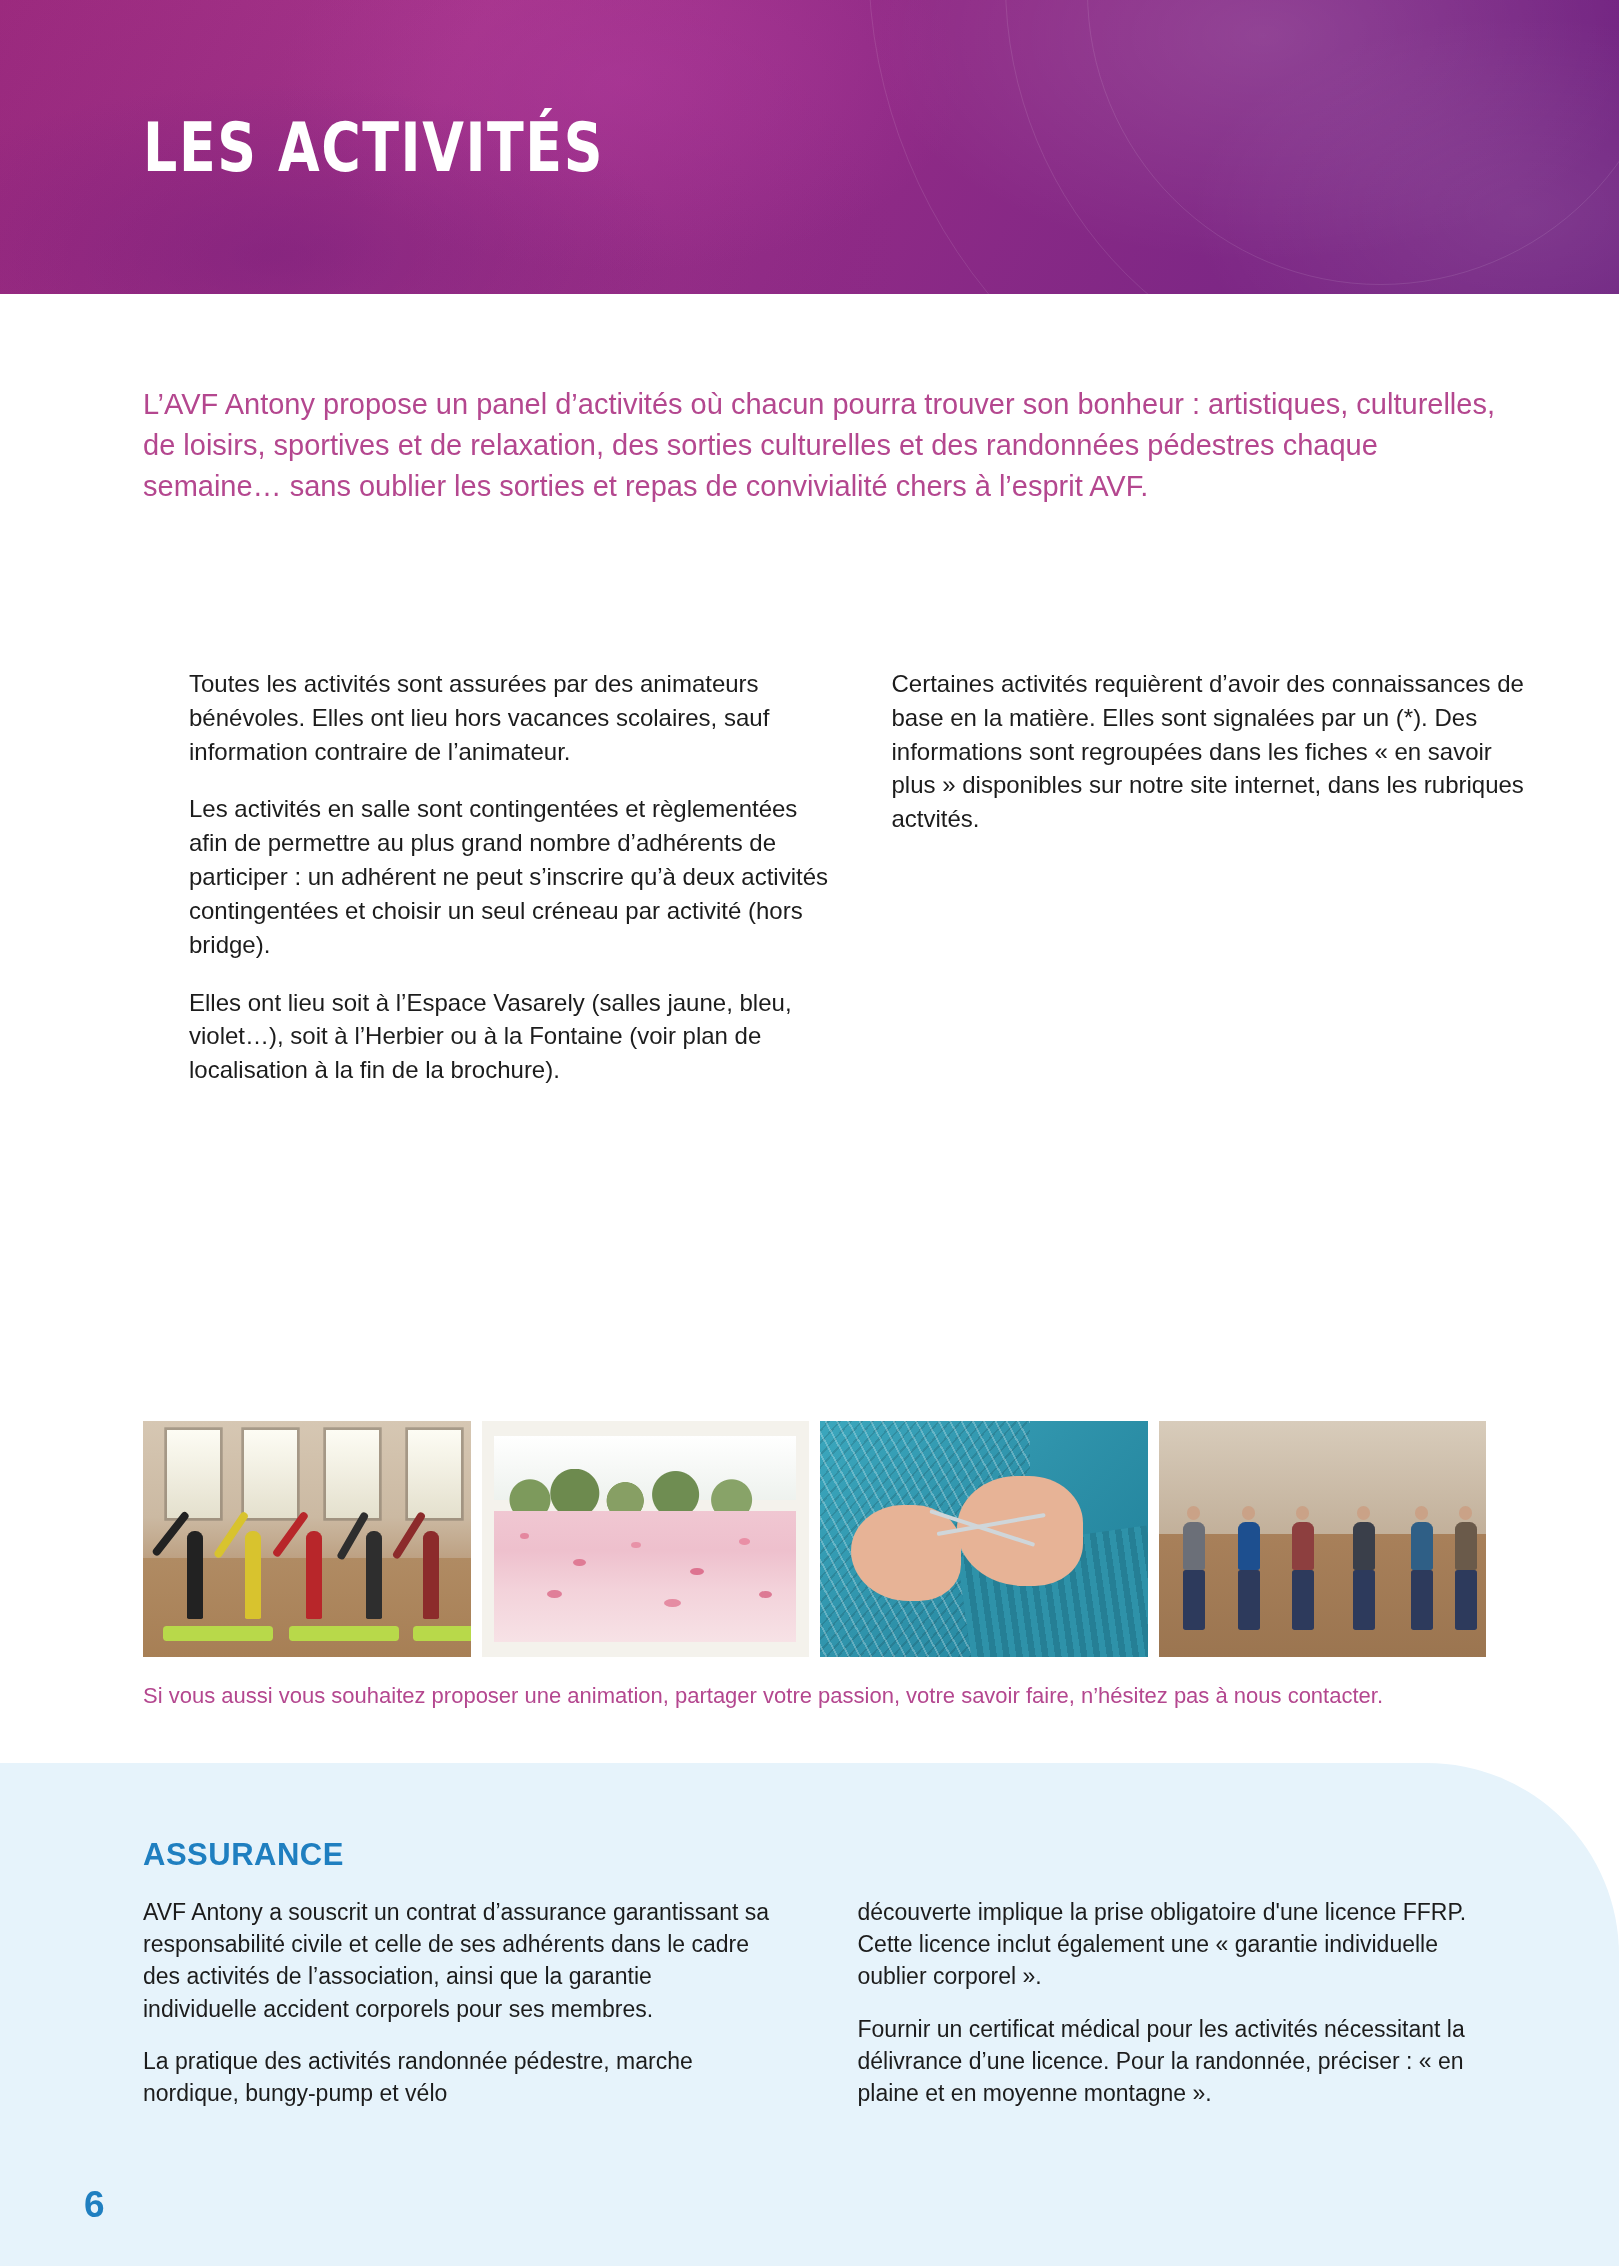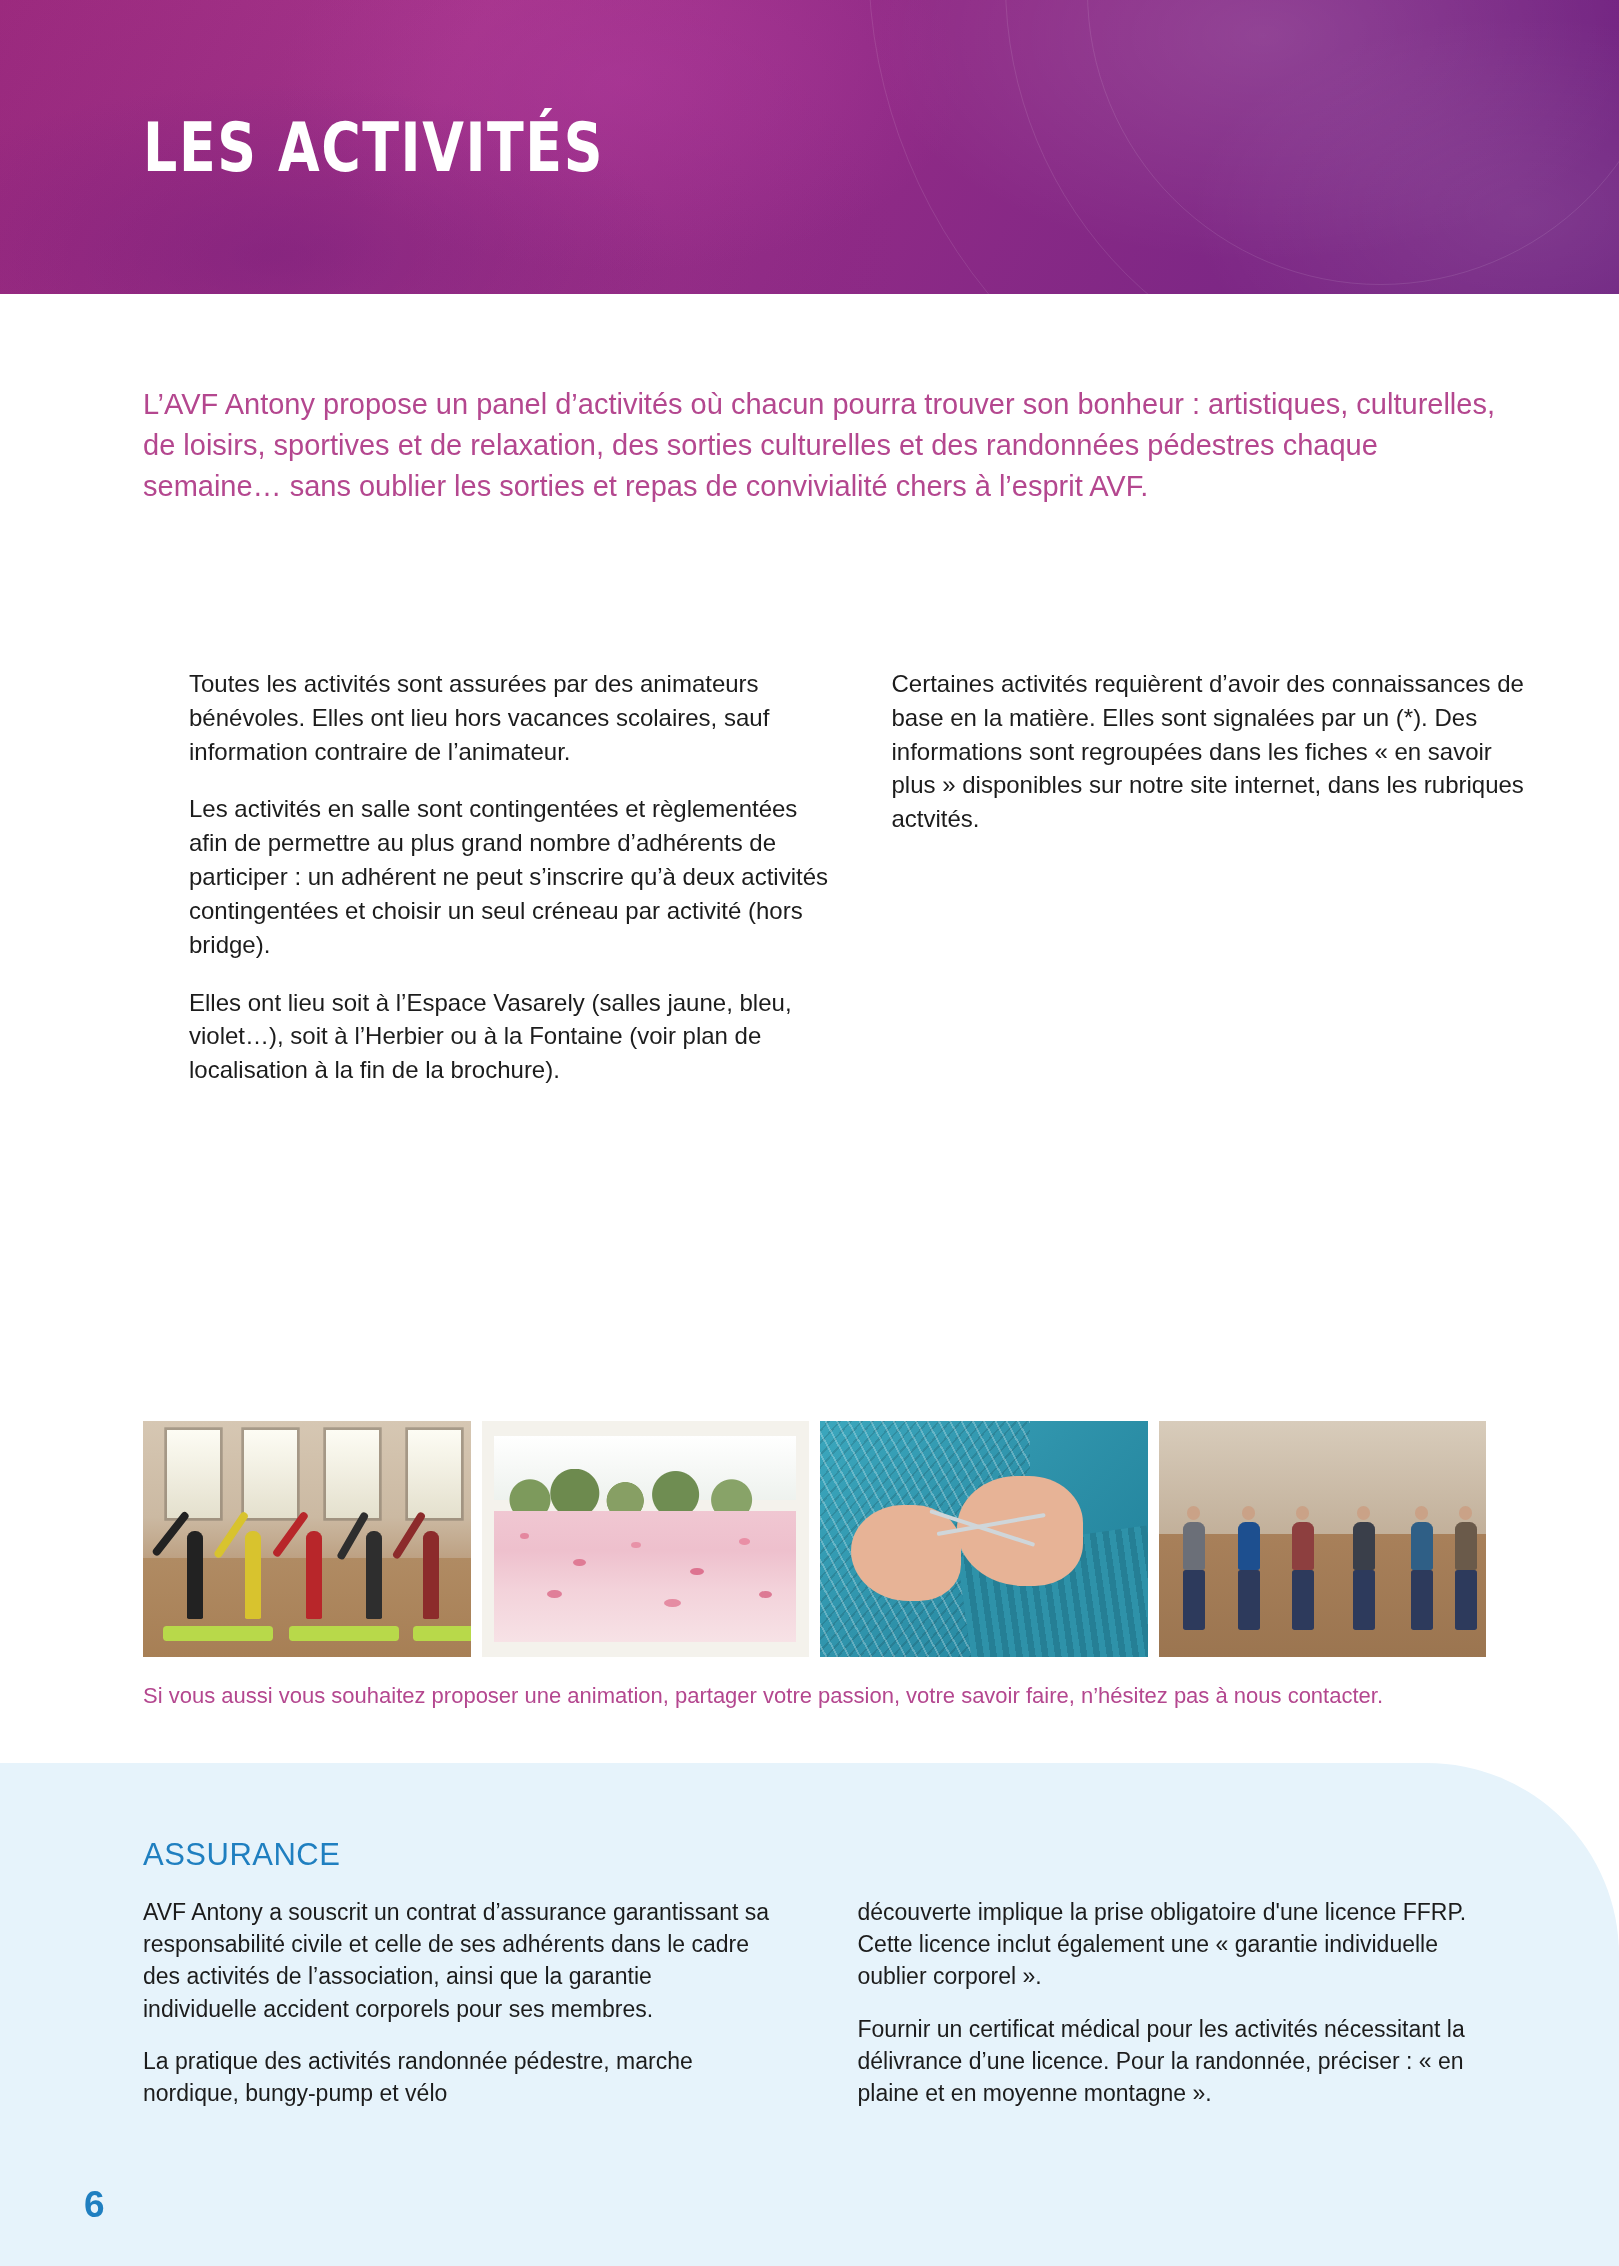--- a/index.html
+++ b/index.html
@@ -226,21 +226,21 @@
     height: 503px;
     background: #e6f3fb;
     border-top-right-radius: 192px;
   }
   .assurance-title {
     position: absolute;
     left: 143px;
     top: 1837px;
     color: #1f7fc0;
     font-size: 31px;
-    font-weight: normal;
+    font-weight: bold;
     letter-spacing: 0.5px;
   }
   .assurance-cols {
     position: absolute;
     left: 143px;
     top: 1896px;
     width: 1343px;
     display: flex;
     gap: 86px;
     color: #1c1c1c;

